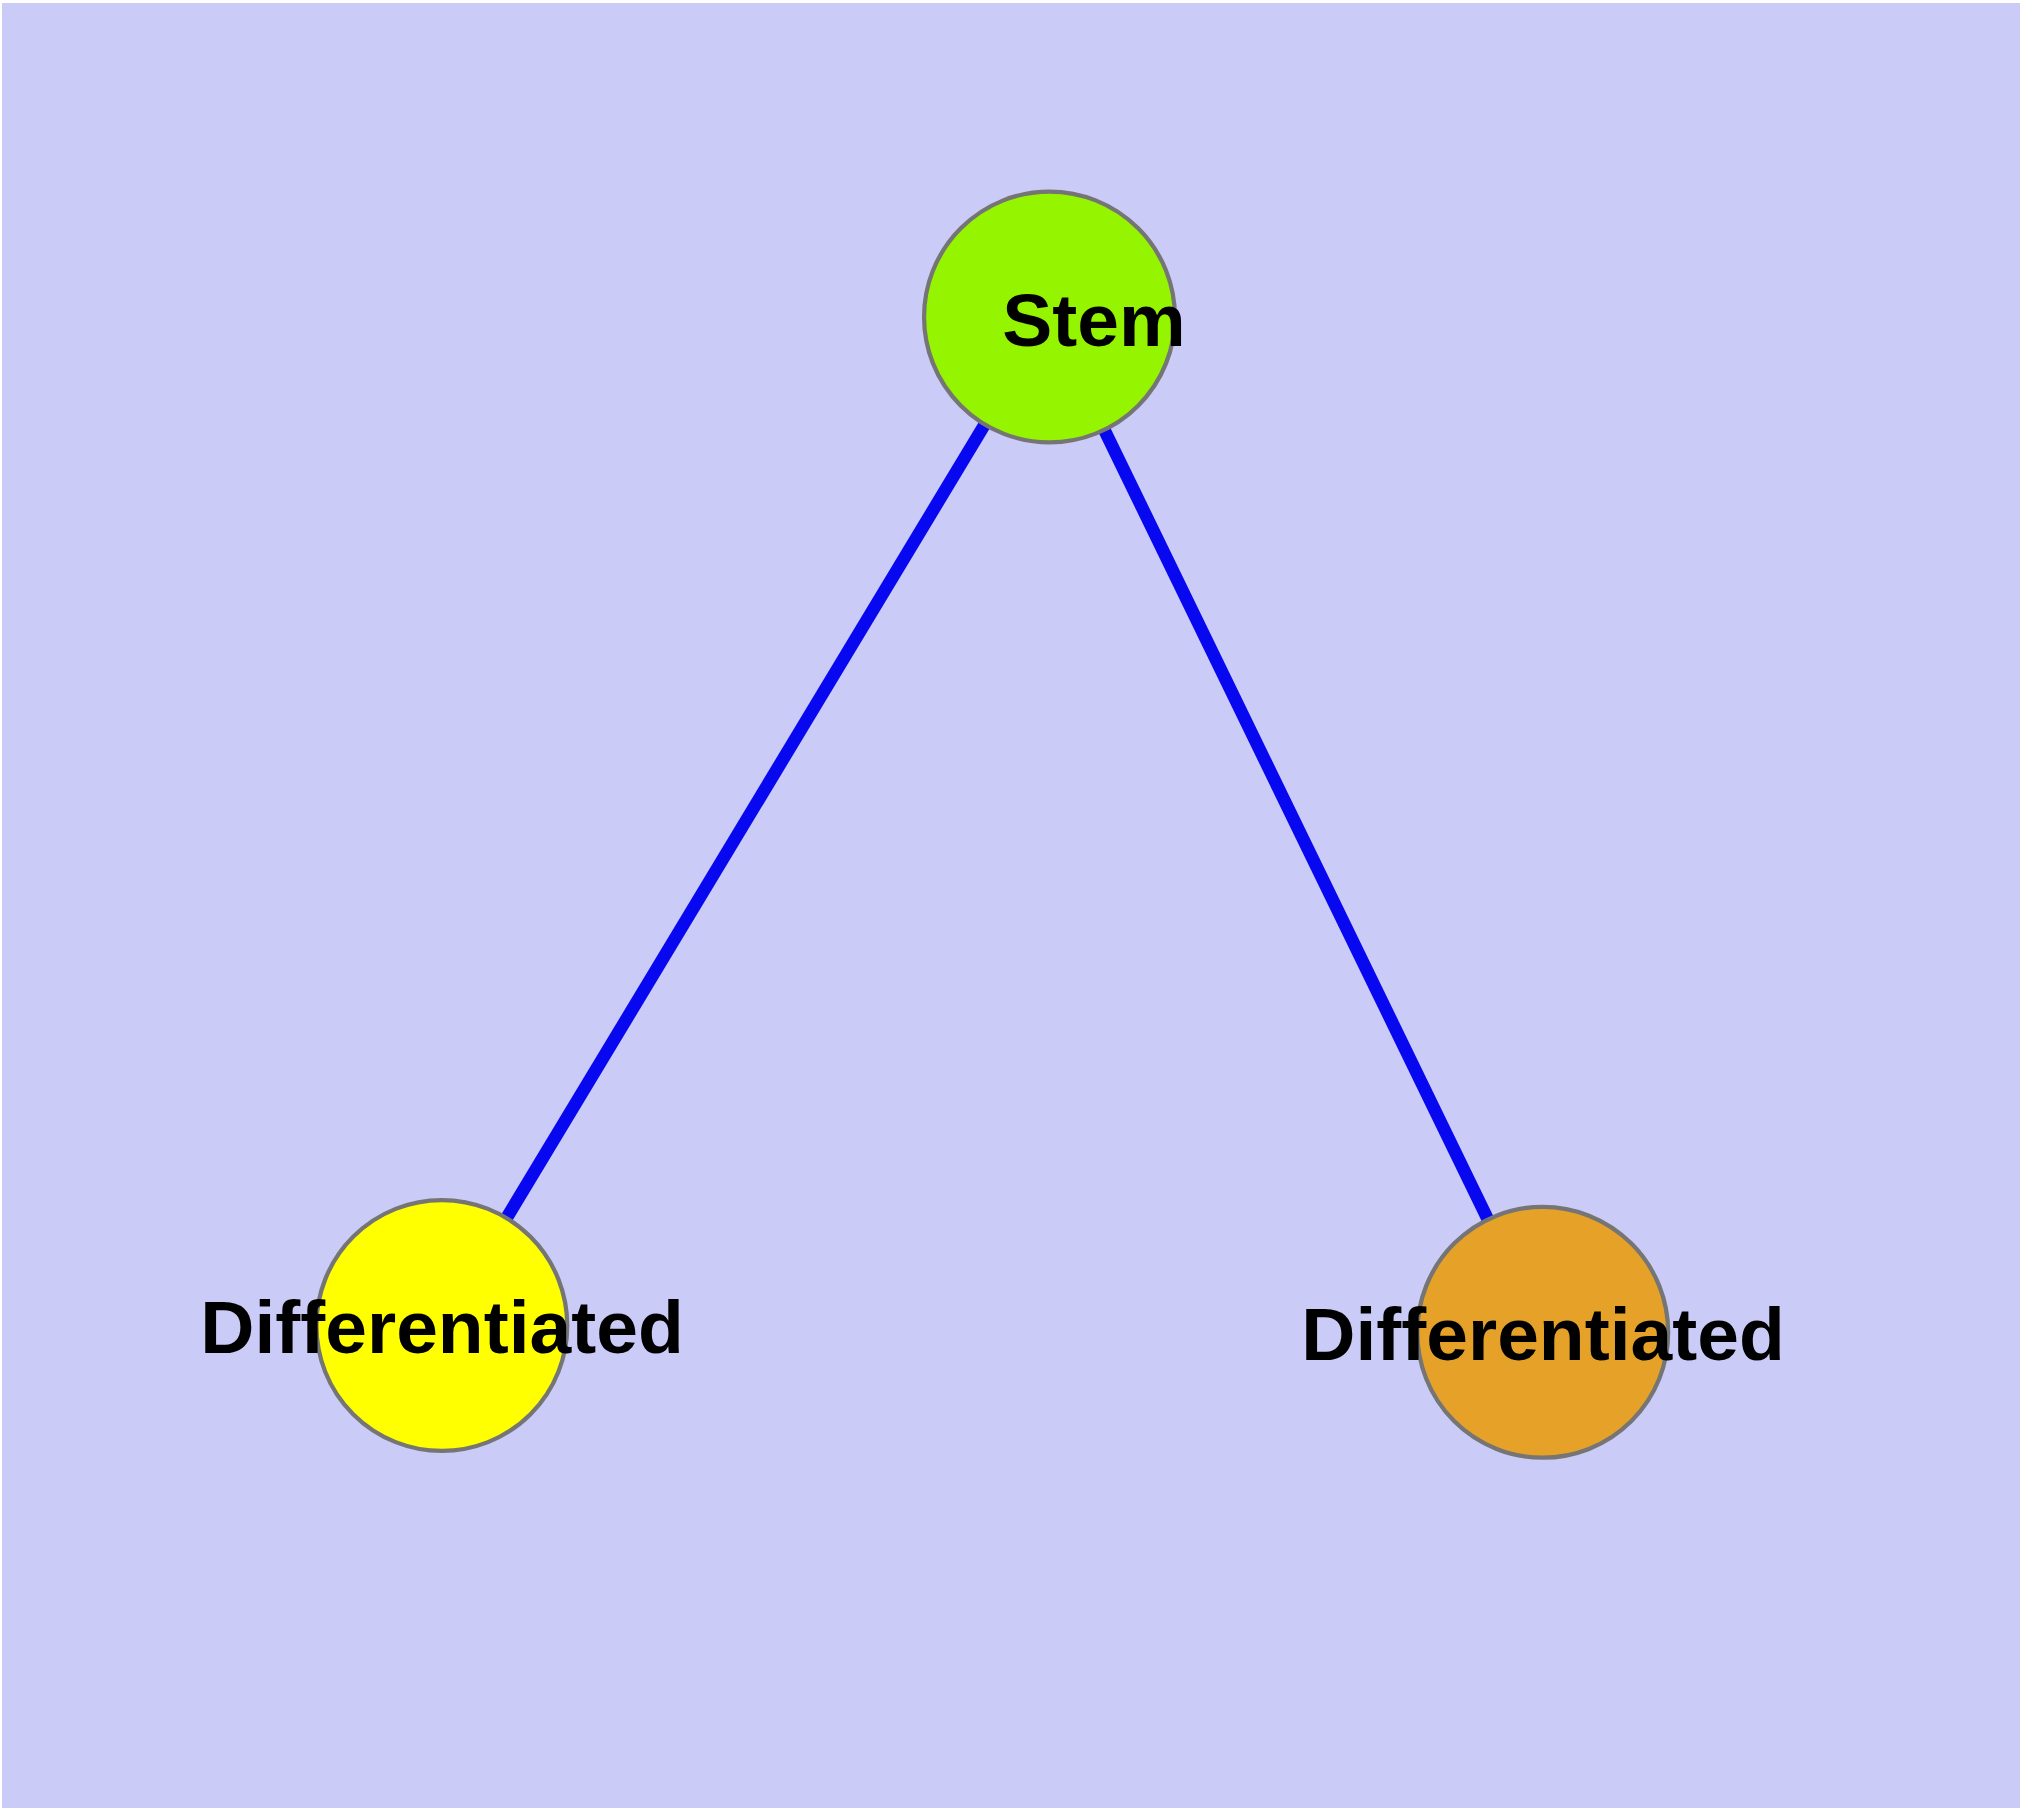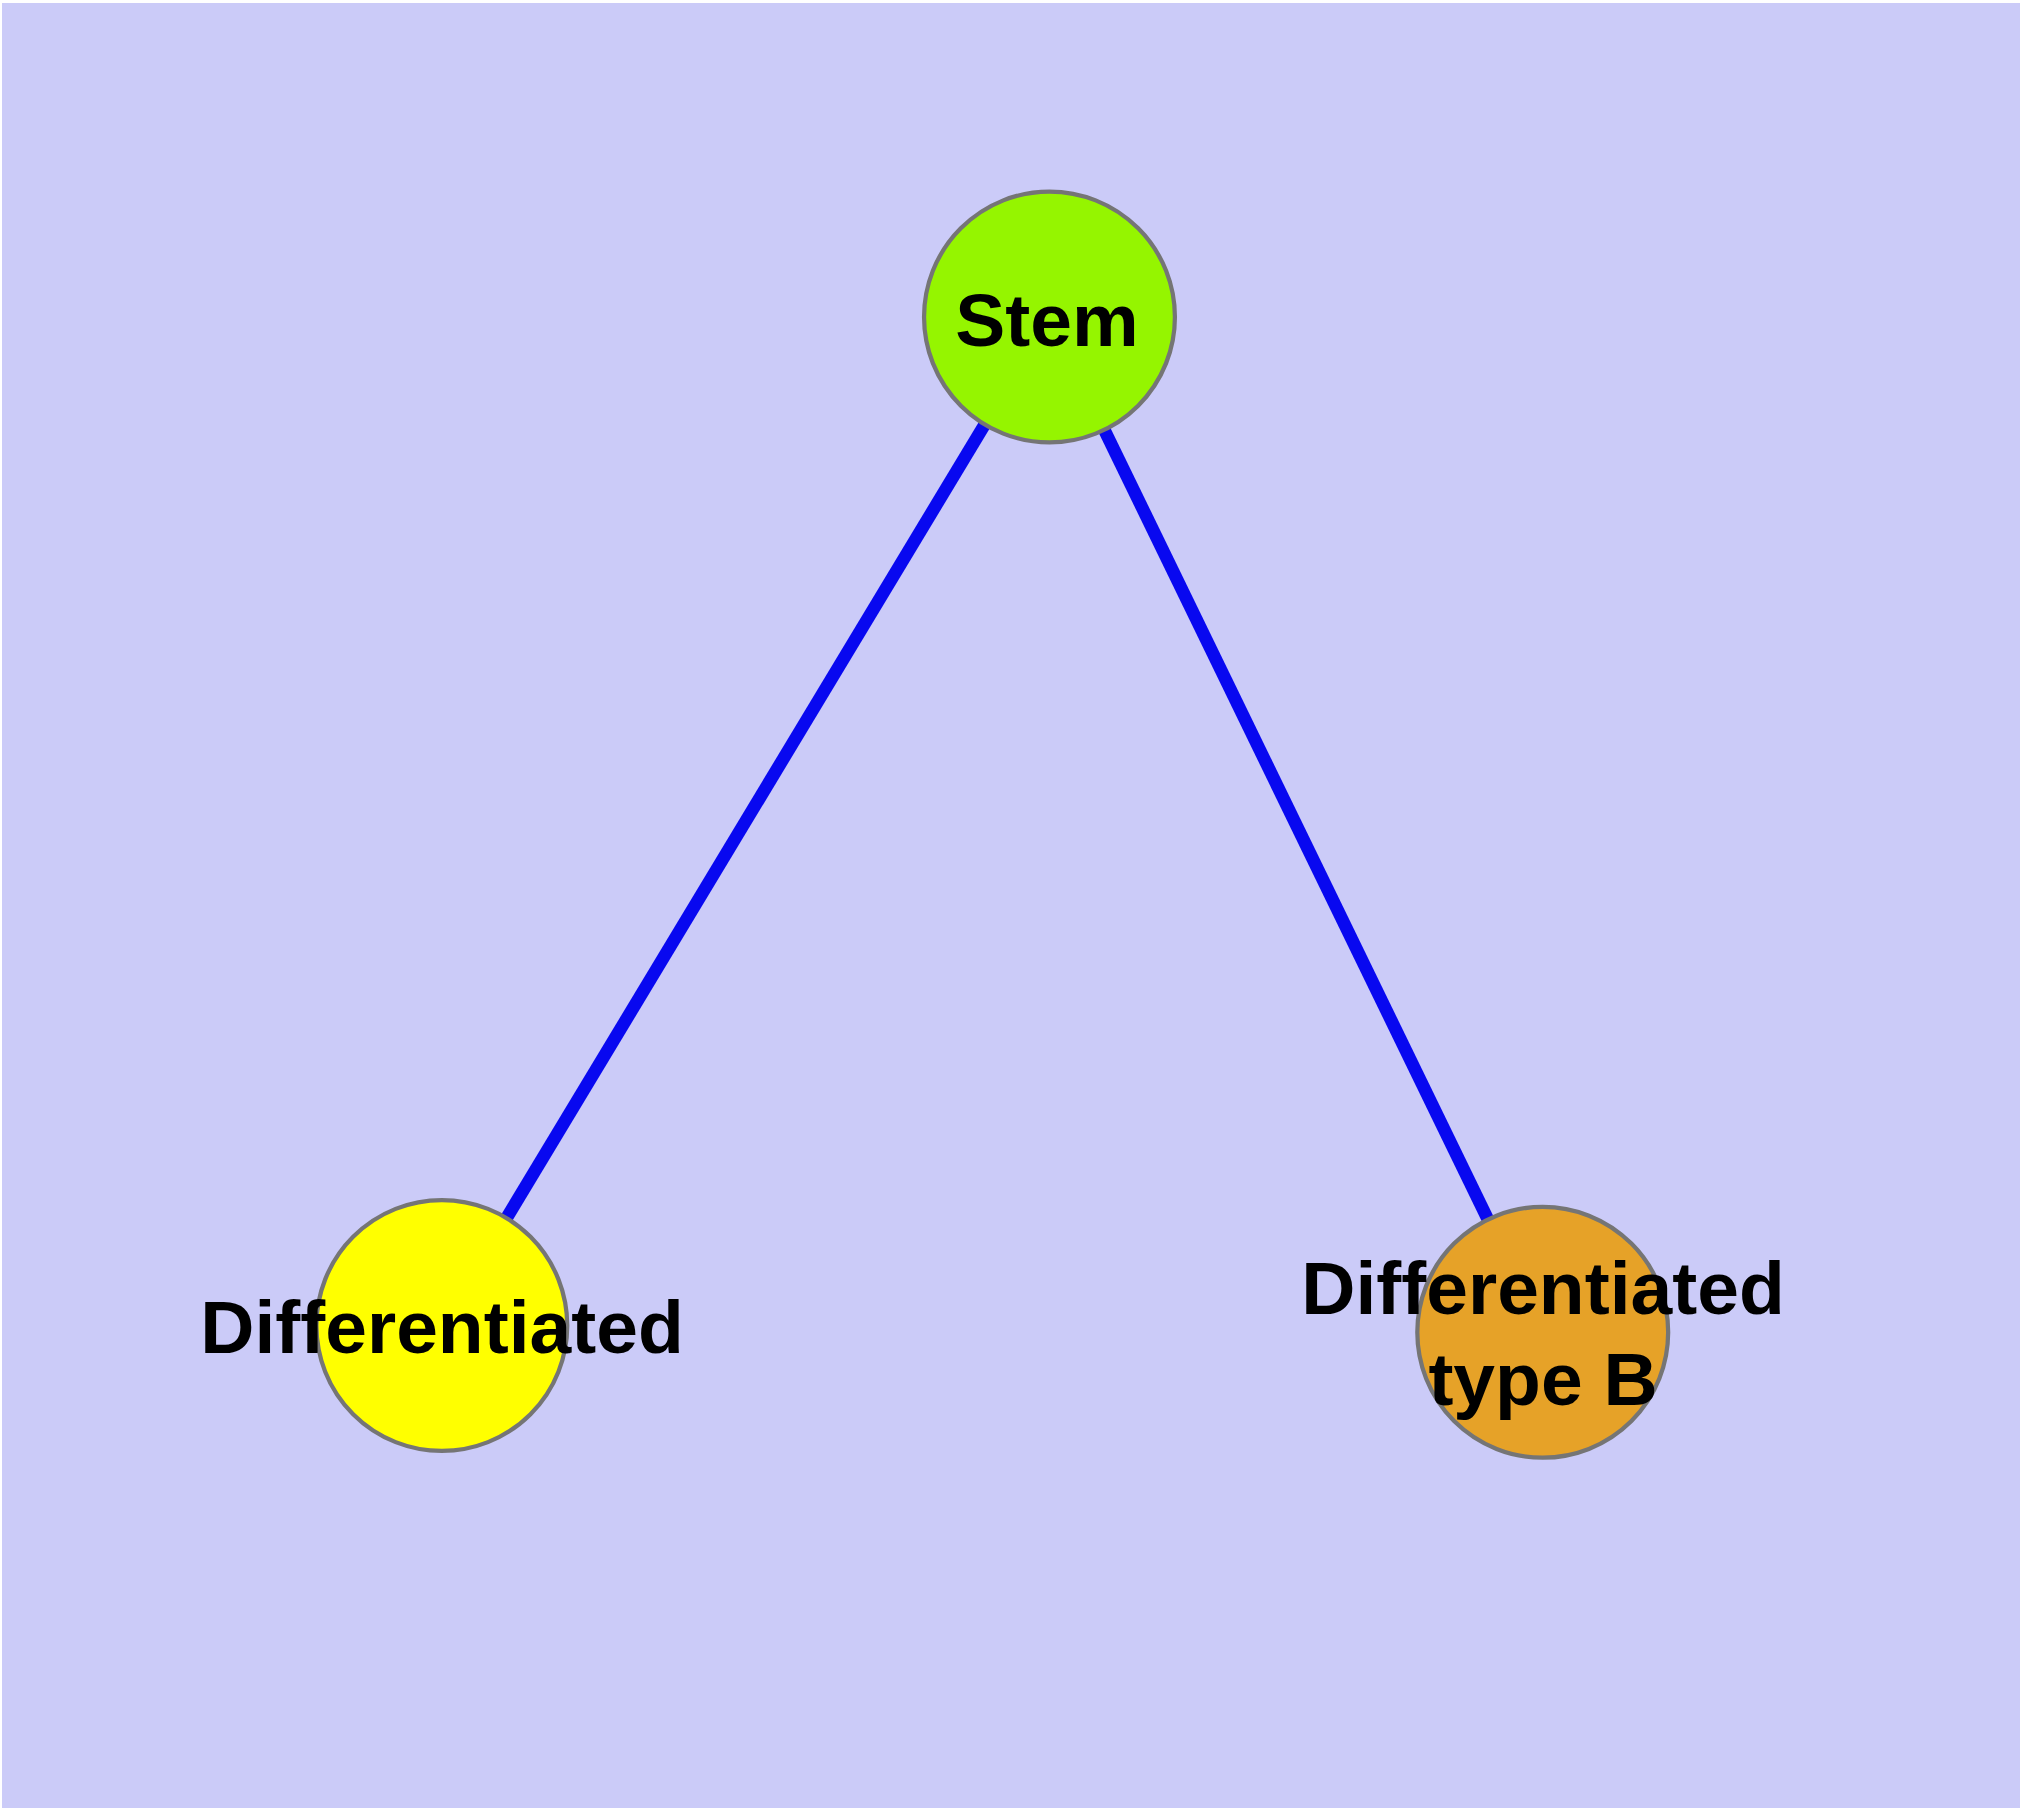--- a/index.html
+++ b/index.html
@@ -45,21 +45,21 @@
     color: var(--label-color, #000000);
     font-size: 75px;
     font-weight: bold;
     line-height: 91px;
     text-align: center;
     white-space: nowrap;
   }
   .node-label .line {
     display: block;
   }
-  .label-stem   { left: 1047px; top: 320px;  }
+  .label-stem   { left: 1094px; top: 320px;  }
   .label-type-a { left: 442px;  top: 1327px; }
   .label-type-b { left: 1543px; top: 1334px; }
 </style>
 </head>
 <body>
 
 <div class="canvas"></div>
 
 <svg class="graph" viewBox="0 0 2384 2138" aria-hidden="true">
   <line class="edge" x1="1238" y1="374" x2="521" y2="1564"></line>
@@ -73,15 +73,14 @@
 <div class="node-label label-stem">
   <span class="line">Stem</span>
 </div>
 
 <div class="node-label label-type-a">
   <span class="line">Differentiated</span>
 </div>
 
 <div class="node-label label-type-b">
   <span class="line">Differentiated</span>
-  <span class="line">type B</span>
 </div>
 
 
 </body></html>

